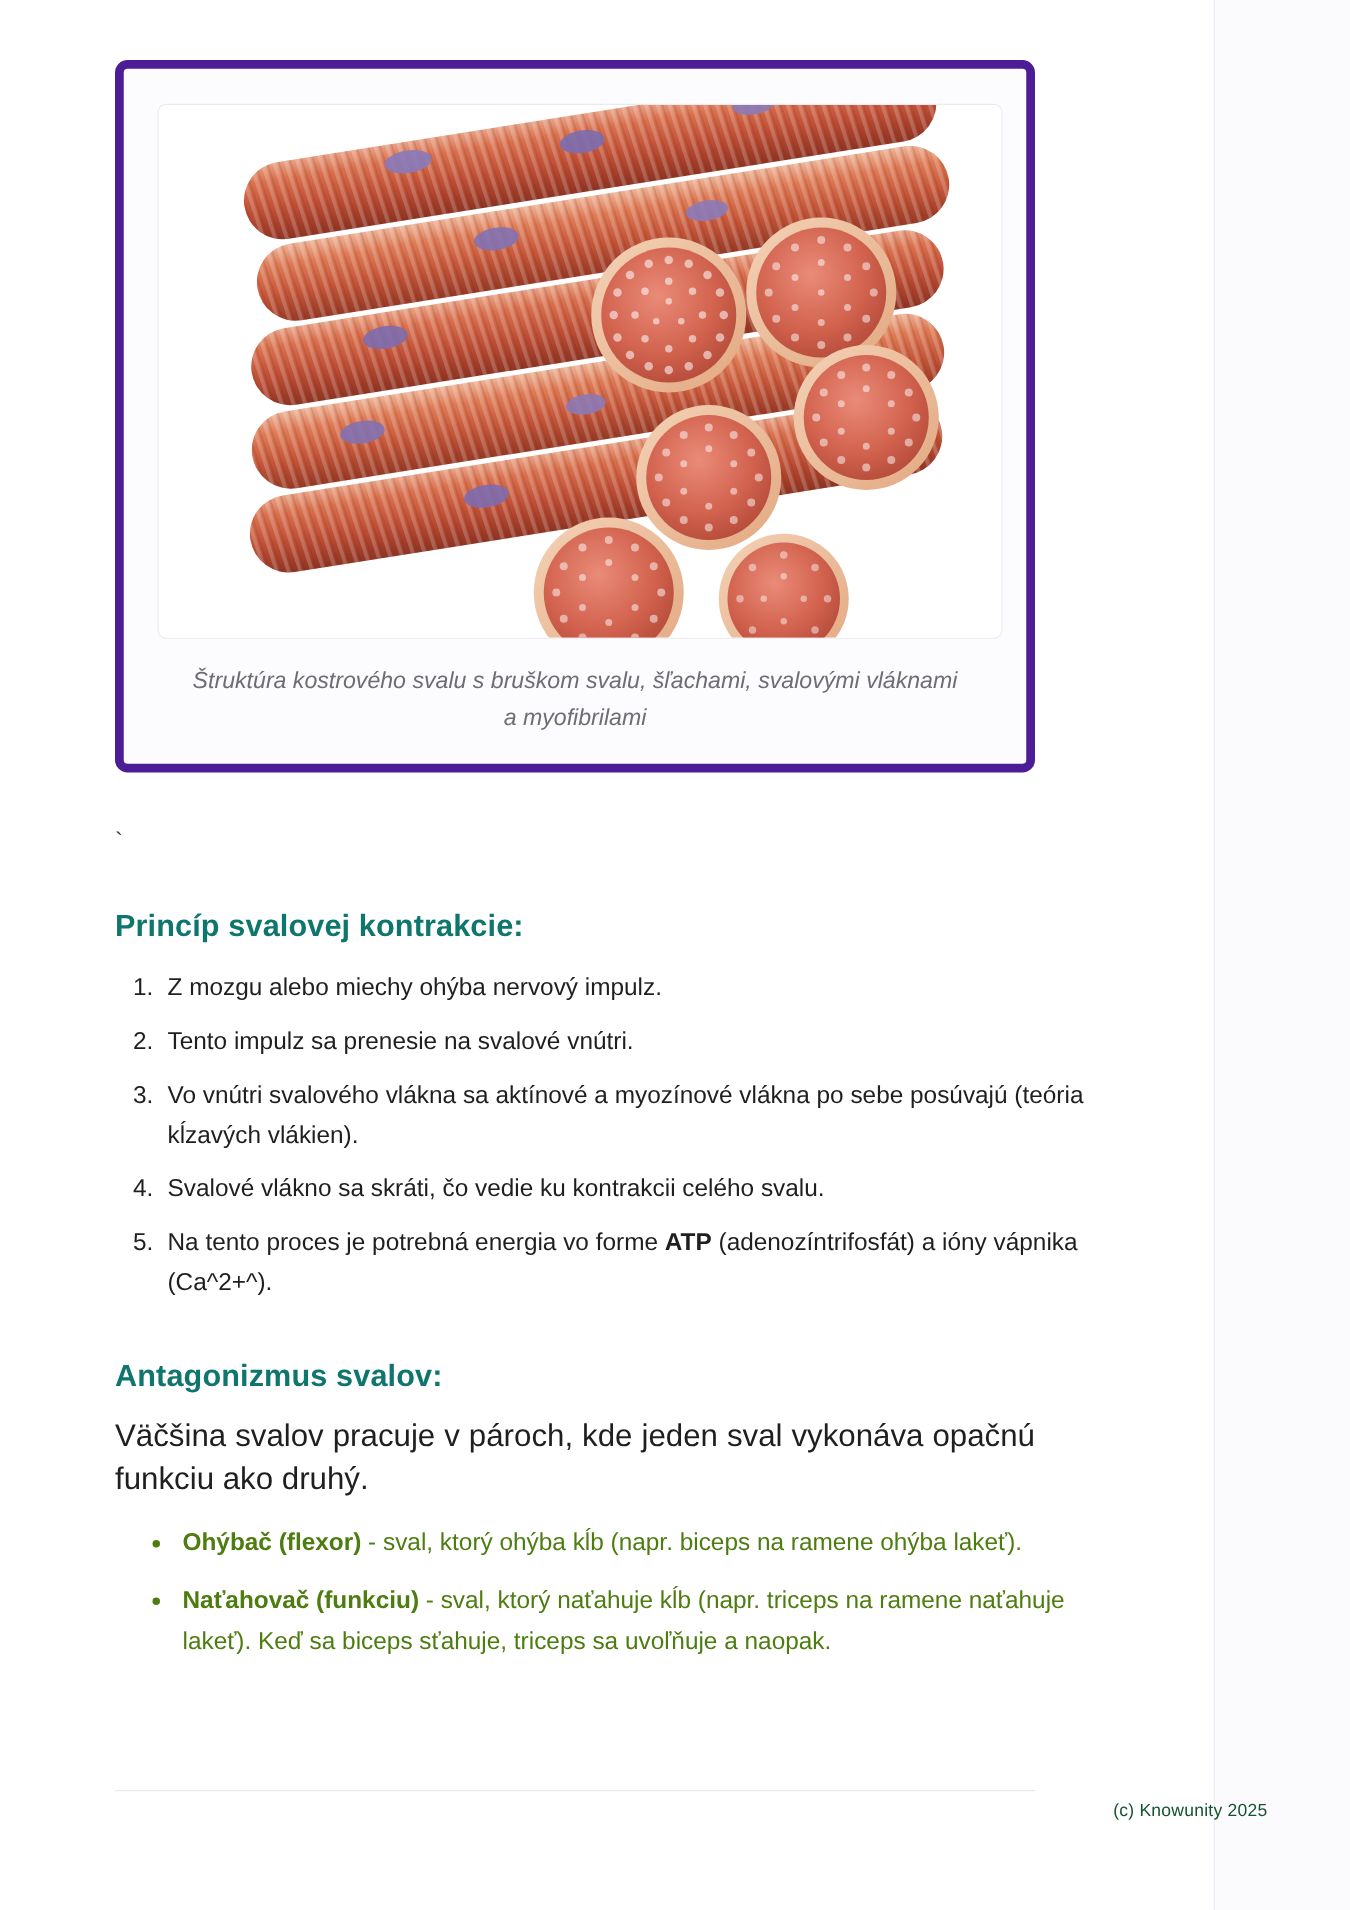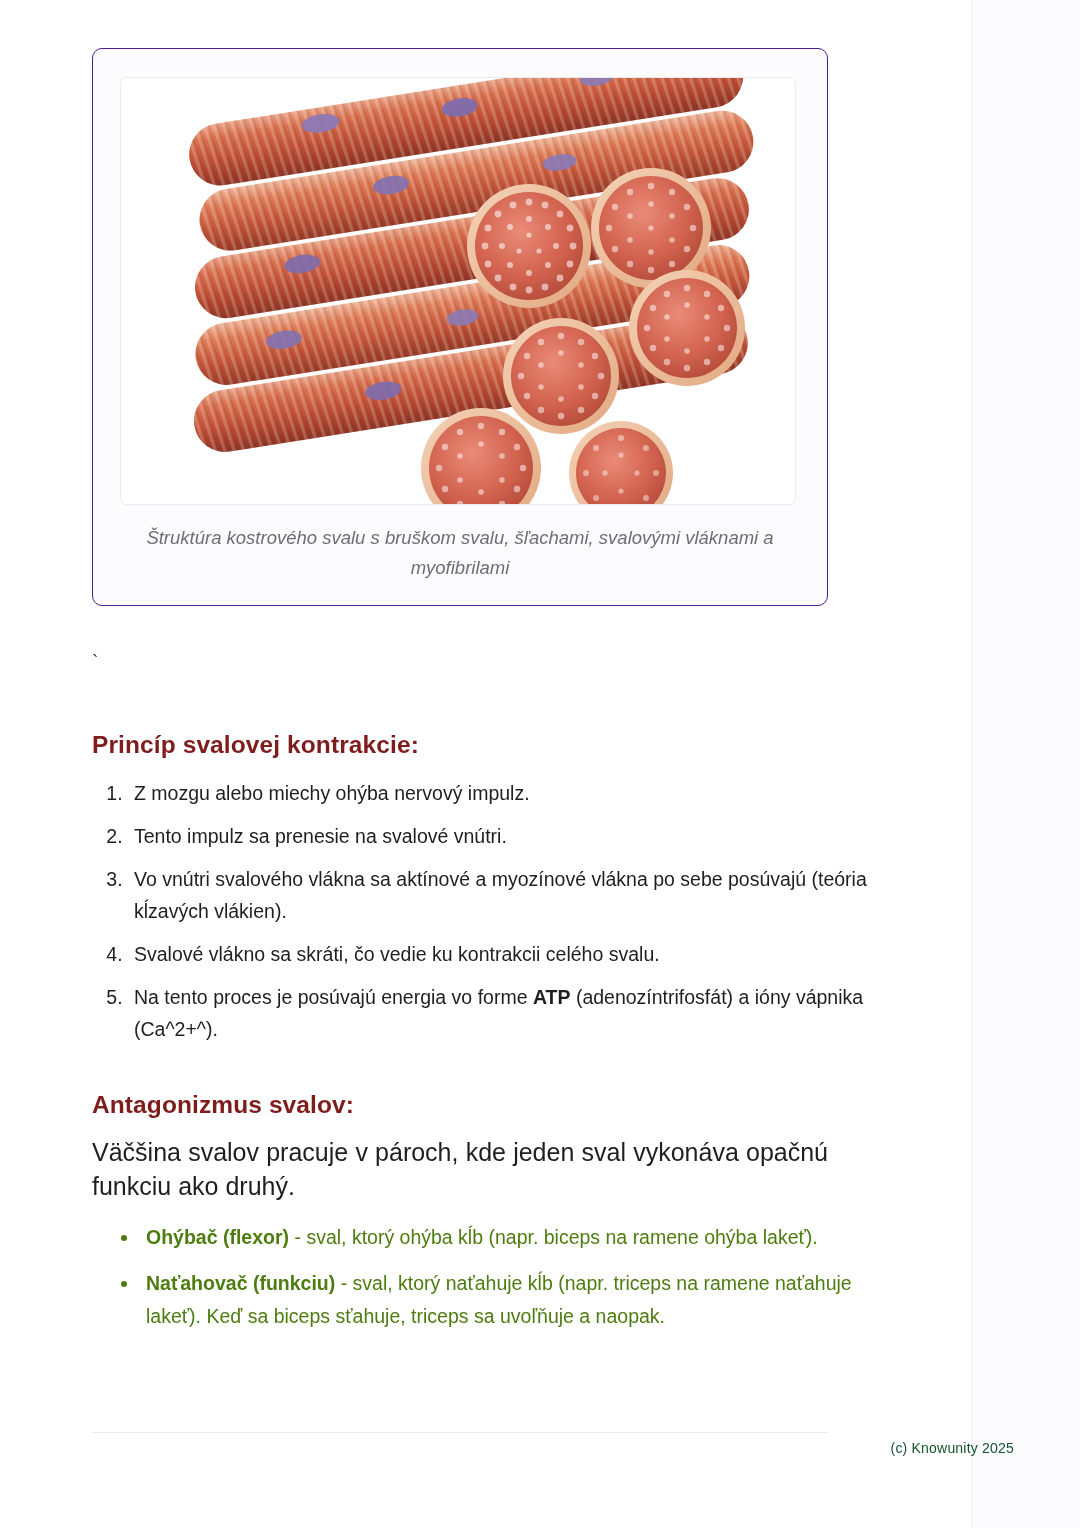--- a/index.html
+++ b/index.html
@@ -34,21 +34,21 @@
     width: 972px;
     height: 1528px;
     box-sizing: border-box;
     padding: 48px 92px 0 92px;
   }
 
   
   .figure-card {
     box-sizing: border-box;
     width: 736px;
-    border: 1px solid #4c1d95;
+    border: 7px solid #4c1d95;
     border-radius: 10px;
     background: #fcfbfe;
     padding: 28px 27px 22px 27px;
   }
   .figure-image-frame {
     box-sizing: border-box;
     width: 676px;
     height: 428px;
     background: #ffffff;
     border: 1px solid #eceaf1;
@@ -79,22 +79,22 @@
     font-size: 19px;
     color: #3a3a3a;
     line-height: 20px;
     height: 22px;
   }
 
   
   h2.section-heading {
     font-size: 24.5px;
     font-weight: bold;
-    color: #7f1d1d;
-    margin: 57px 0 18px 0;
+    color: #0f766e;
+    margin: 42px 0 18px 0;
     letter-spacing: 0.1px;
   }
   h2.section-heading.second {
     margin-top: 46px;
     margin-bottom: 16px;
   }
 
   
   ol.steps {
     margin: 0;
@@ -384,21 +384,21 @@
 
   <div class="stray-char">`</div>
 
   <h2 class="section-heading">Princíp svalovej kontrakcie:</h2>
 
   <ol class="steps">
     <li>Z mozgu alebo miechy ohýba nervový impulz.</li>
     <li>Tento impulz sa prenesie na svalové vnútri.</li>
     <li>Vo vnútri svalového vlákna sa aktínové a myozínové vlákna po sebe posúvajú (teória kĺzavých vlákien).</li>
     <li>Svalové vlákno sa skráti, čo vedie ku kontrakcii celého svalu.</li>
-    <li><span>Na tento proces je posúvajú energia vo forme </span><b>ATP</b><span> (adenozíntrifosfát) a ióny vápnika (Ca^2+^).</span></li>
+    <li><span>Na tento proces je potrebná energia vo forme </span><b>ATP</b><span> (adenozíntrifosfát) a ióny vápnika (Ca^2+^).</span></li>
   </ol>
 
   <h2 class="section-heading second">Antagonizmus svalov:</h2>
 
   <p class="body-par">Väčšina svalov pracuje v pároch, kde jeden sval vykonáva opačnú funkciu ako druhý.</p>
 
   <ul class="bullets">
     <li><b>Ohýbač (flexor)</b><span> - sval, ktorý ohýba kĺb (napr. biceps na ramene ohýba lakeť).</span></li>
     <li><b>Naťahovač (funkciu)</b><span> - sval, ktorý naťahuje kĺb (napr. triceps na ramene naťahuje lakeť). Keď sa biceps sťahuje, triceps sa uvoľňuje a naopak.</span></li>
   </ul>

